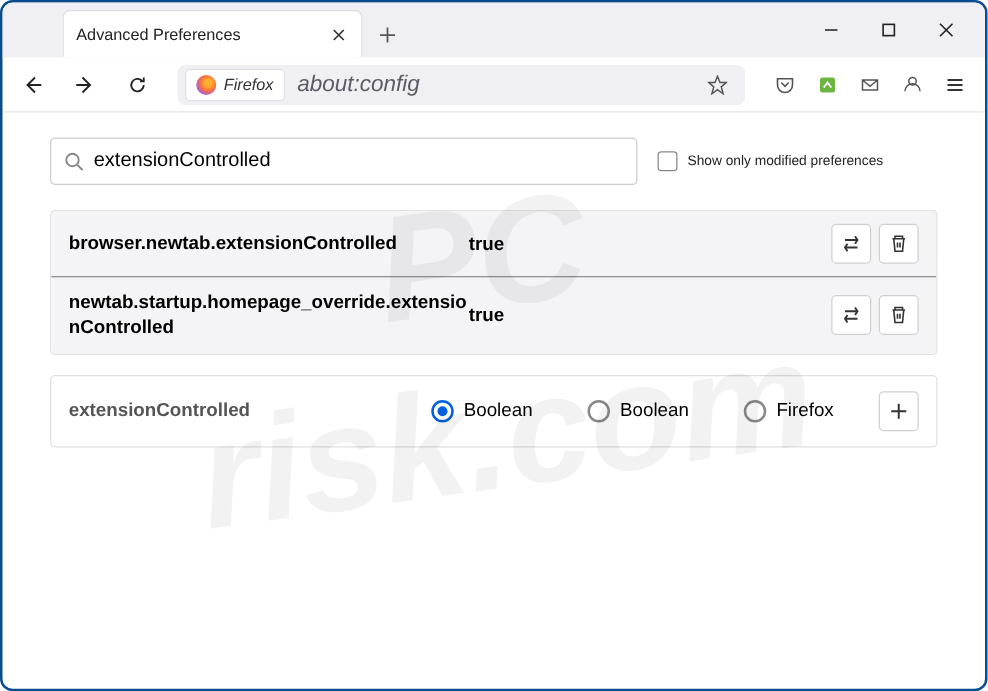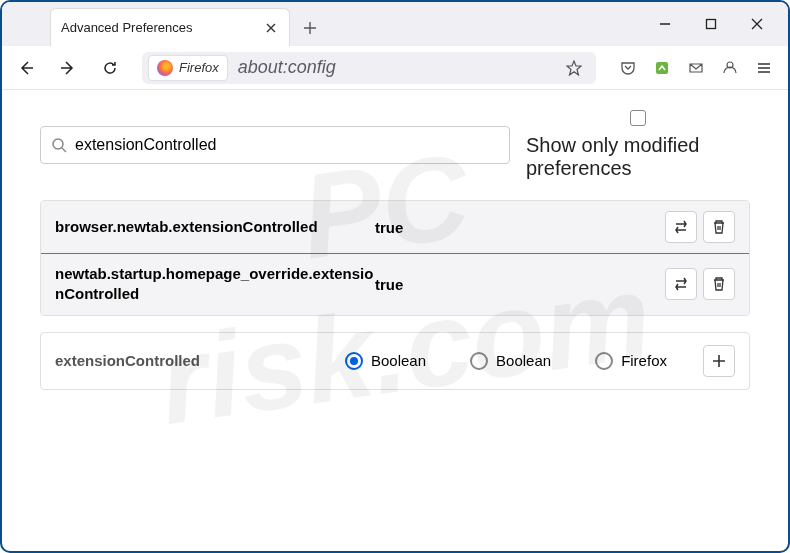--- a/index.html
+++ b/index.html
@@ -90,21 +90,21 @@
   border: 1px solid #ccc; border-radius: 4px;
   display: flex; align-items: center; padding: 0 10px;
   gap: 8px; font-size: 16px;
 }
 .search-box input {
   border: none; outline: none; font-size: 16px; flex: 1;
   background: transparent;
 }
 .check-row {
   display: flex; align-items: center; gap: 8px;
-  font-size: 20px; color: #222; flex-direction: column;
+  font-size: 11px; color: #222;
 }
 .checkbox {
   width: 16px; height: 16px; border: 1px solid #888;
   border-radius: 3px; cursor: pointer;
 }
 .pref-table {
   border: 1px solid #e0e0e0; border-radius: 4px;
   overflow: hidden;
 }
 .pref-row {

